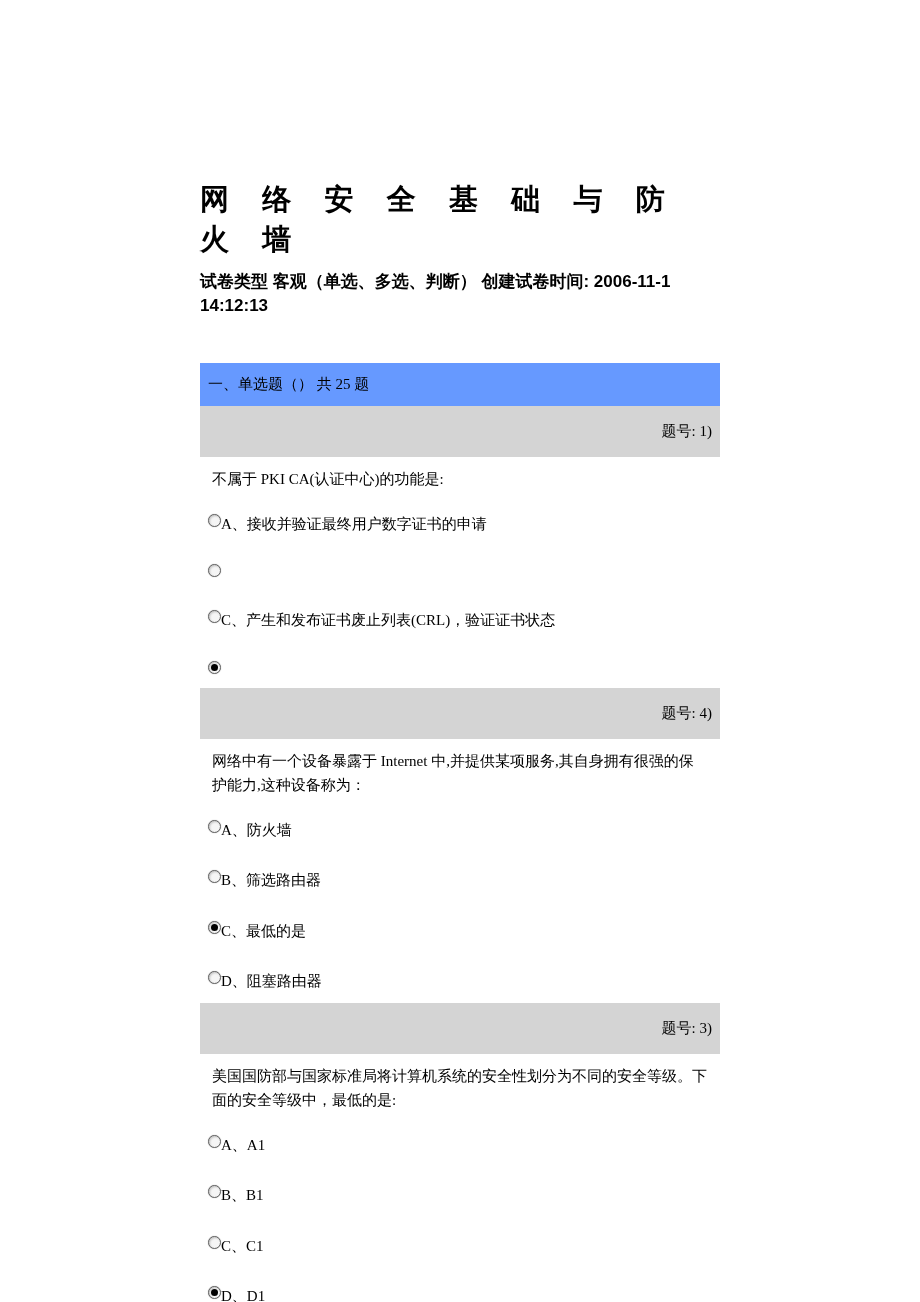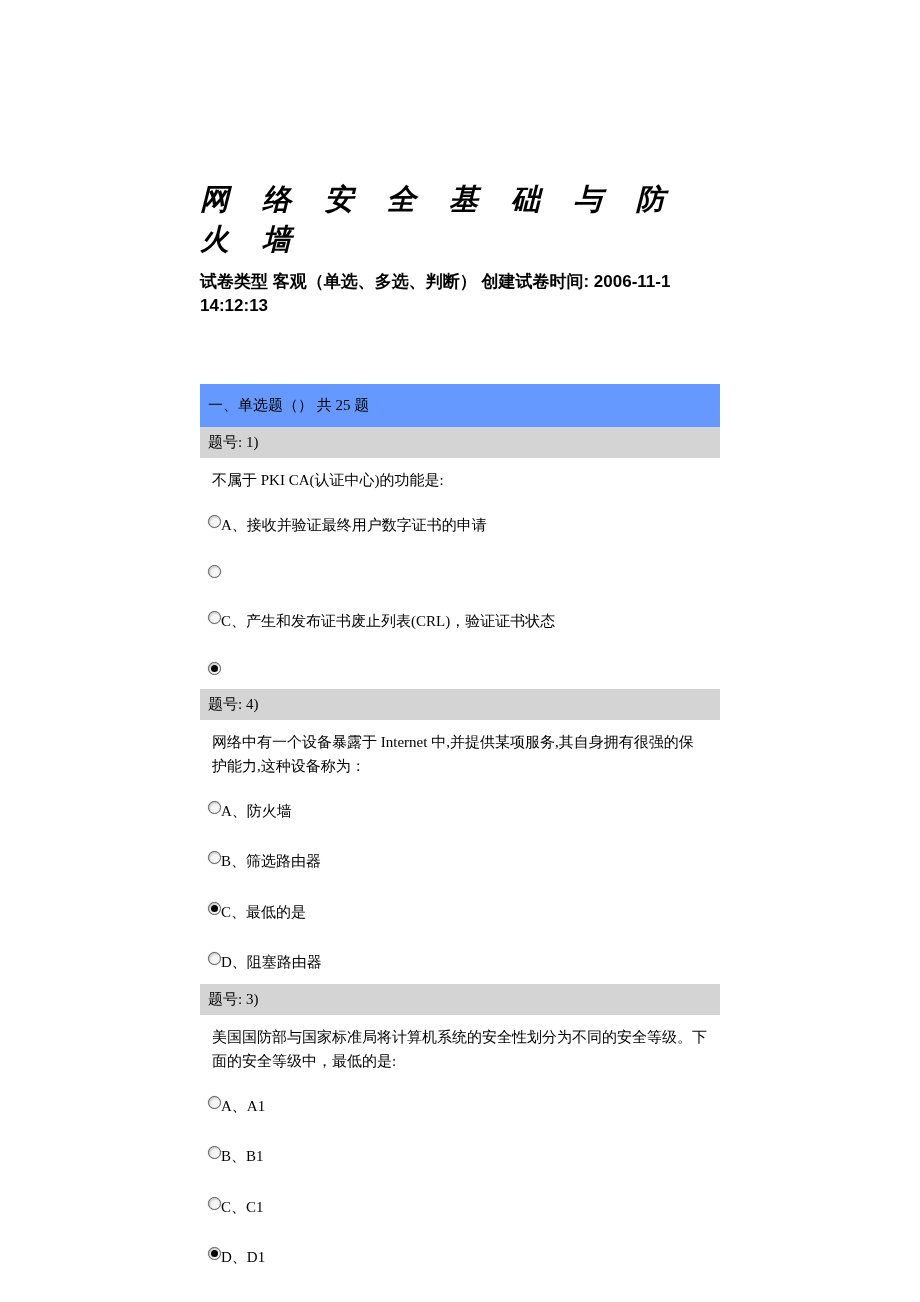--- a/index.html
+++ b/index.html
@@ -14,39 +14,39 @@
       padding: 180px 200px 50px 200px;
       font-size: 15px;
       color: #000;
     }
     .title {
       font-size: 29px;
       font-weight: bold;
       letter-spacing: 13px;
       margin-bottom: 10px;
       font-family: "SimSun", "宋体", serif;
-      font-style: italic;
     }
     .meta {
       font-size: 17px;
       font-weight: bold;
       font-family: "Microsoft YaHei", "SimHei", sans-serif;
-      margin-bottom: 66px;
+      margin-bottom: 45px;
       line-height: 1.4;
     }
     .section-header {
       background: #6699ff;
       color: #000;
       padding: 12px 8px;
       font-size: 15px;
     }
     .question-header {
       background: #d4d4d4;
-      padding: 6px 8px;
+      padding: 16px 8px;
       font-size: 15px;
+      text-align: right;
     }
     .question-text {
       padding: 10px 12px;
       font-size: 15px;
       line-height: 1.6;
     }
     .option-row {
       display: flex;
       align-items: flex-start;
       padding: 10px 8px;

